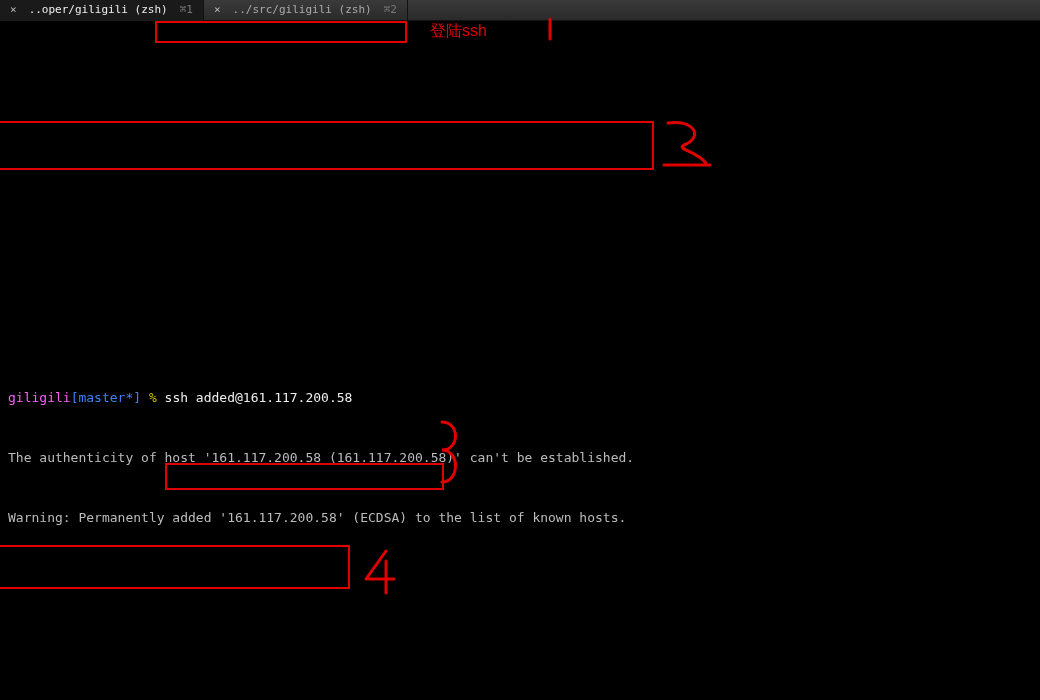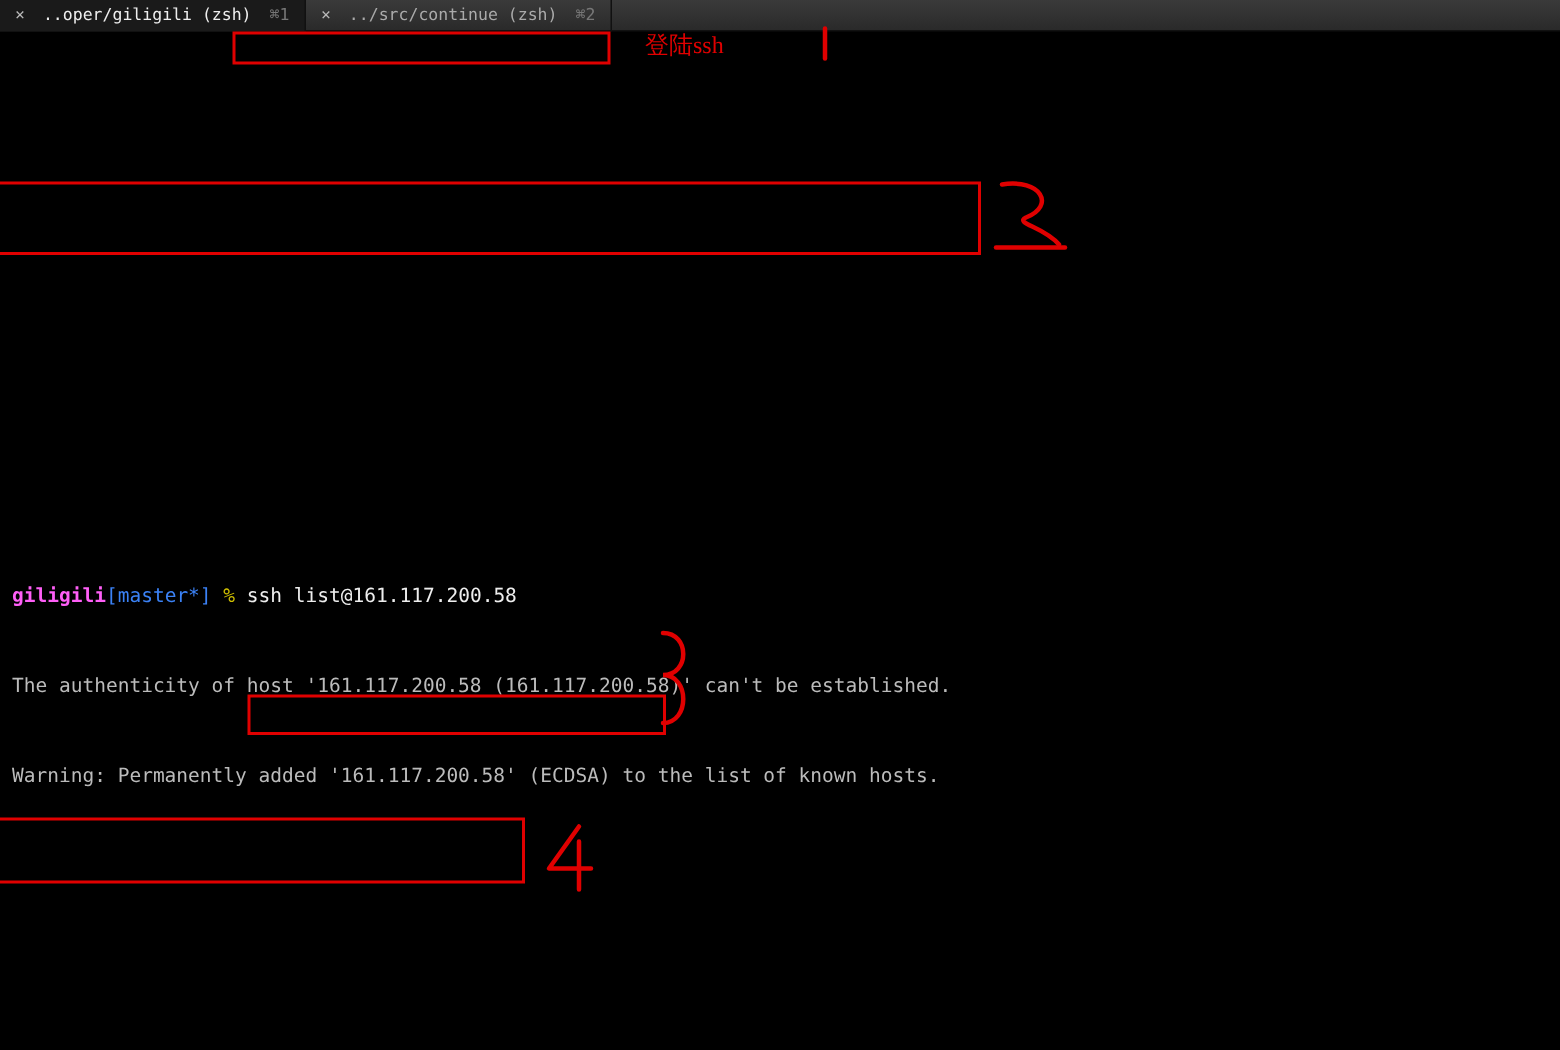--- a/index.html
+++ b/index.html
@@ -36,55 +36,55 @@
     color:#bbb;
     margin-right:6px;
   }
   .term {
     padding: 4px 8px;
     position: relative;
     white-space: pre;
   }
   .line { display: block; }
   .green  { color: #3b82f6; }
-  .bmagenta{ color: #ff5ff7; font-weight: bold; margin-top: 12px; }
+  .bmagenta{ color: #ff5ff7; font-weight: normal; margin-top: 12px; }
   .yellow { color: #cfbf00; }
   .grey   { color: #bbb; }
   .white  { color: #eee; }
 
   
   .ann-box {
     position: absolute;
     border: 2px solid #e00000;
     pointer-events: none;
   }
   .ann-text {
     position: absolute;
     color: #e00000;
-    font-family: Liberation Serif, serif;
+    font-family: Liberation Sans, sans-serif;
     font-size: 16px;
     pointer-events: none;
   }
   .ann-draw {
     position: absolute;
     pointer-events: none;
   }
 </style>
 </head>
 <body>
 
 <div class="titlebar">
   <div class="tab active">
     <span class="close-x">×</span>
     <span>..oper/giligili (zsh)</span>
     <span class="hotkey">⌘1</span>
   </div>
   <div class="tab">
     <span class="close-x">×</span>
-    <span>../src/continue (zsh)</span>
+    <span>../src/giligili (zsh)</span>
     <span class="hotkey">⌘2</span>
   </div>
 </div>
 
 <div class="term">
 
   
   <div class="ann-box" style="left:155px; top:0px; width:248px; height:18px;"></div>
   <div class="ann-text" style="left:430px; top:-2px;">登陆ssh</div>
   <svg class="ann-draw" style="left:540px; top:-6px;" width="40" height="30">
@@ -101,21 +101,21 @@
       <path d="M4 4 C22 4, 22 32, 4 32 C22 32, 22 64, 4 64" stroke="#e00000" stroke-width="3" fill="none" stroke-linecap="round"></path>
     </svg>
   <div class="ann-box" style="left:165px; top:442px; width:275px; height:23px;"></div>
 
   <div class="ann-box" style="left:-4px; top:524px; width:350px; height:40px;"></div>
   <svg class="ann-draw" style="left:360px; top:528px;" width="50" height="50">
       <path d="M26 2 L6 30 L34 30 M26 12 L26 44" stroke="#e00000" stroke-width="3" fill="none" stroke-linecap="round" stroke-linejoin="round"></path>
     </svg>
 
   
-  <span class="line"><span class="bmagenta">giligili</span><span class="green">[master*]</span><span class="yellow"> %</span><span class="white"> ssh list@161.117.200.58</span></span>
+  <span class="line"><span class="bmagenta">giligili</span><span class="green">[master*]</span><span class="yellow"> %</span><span class="white"> ssh added@161.117.200.58</span></span>
   <span class="line grey">The authenticity of host '161.117.200.58 (161.117.200.58)' can't be established.</span>
   <span class="line grey">Warning: Permanently added '161.117.200.58' (ECDSA) to the list of known hosts.</span>
   
   
   <span class="line grey"></span>
   
   
   
   <span class="line grey"></span>
   

